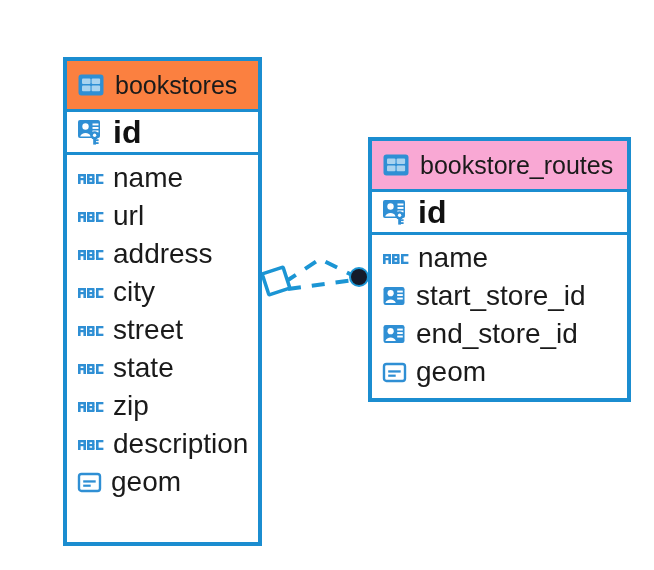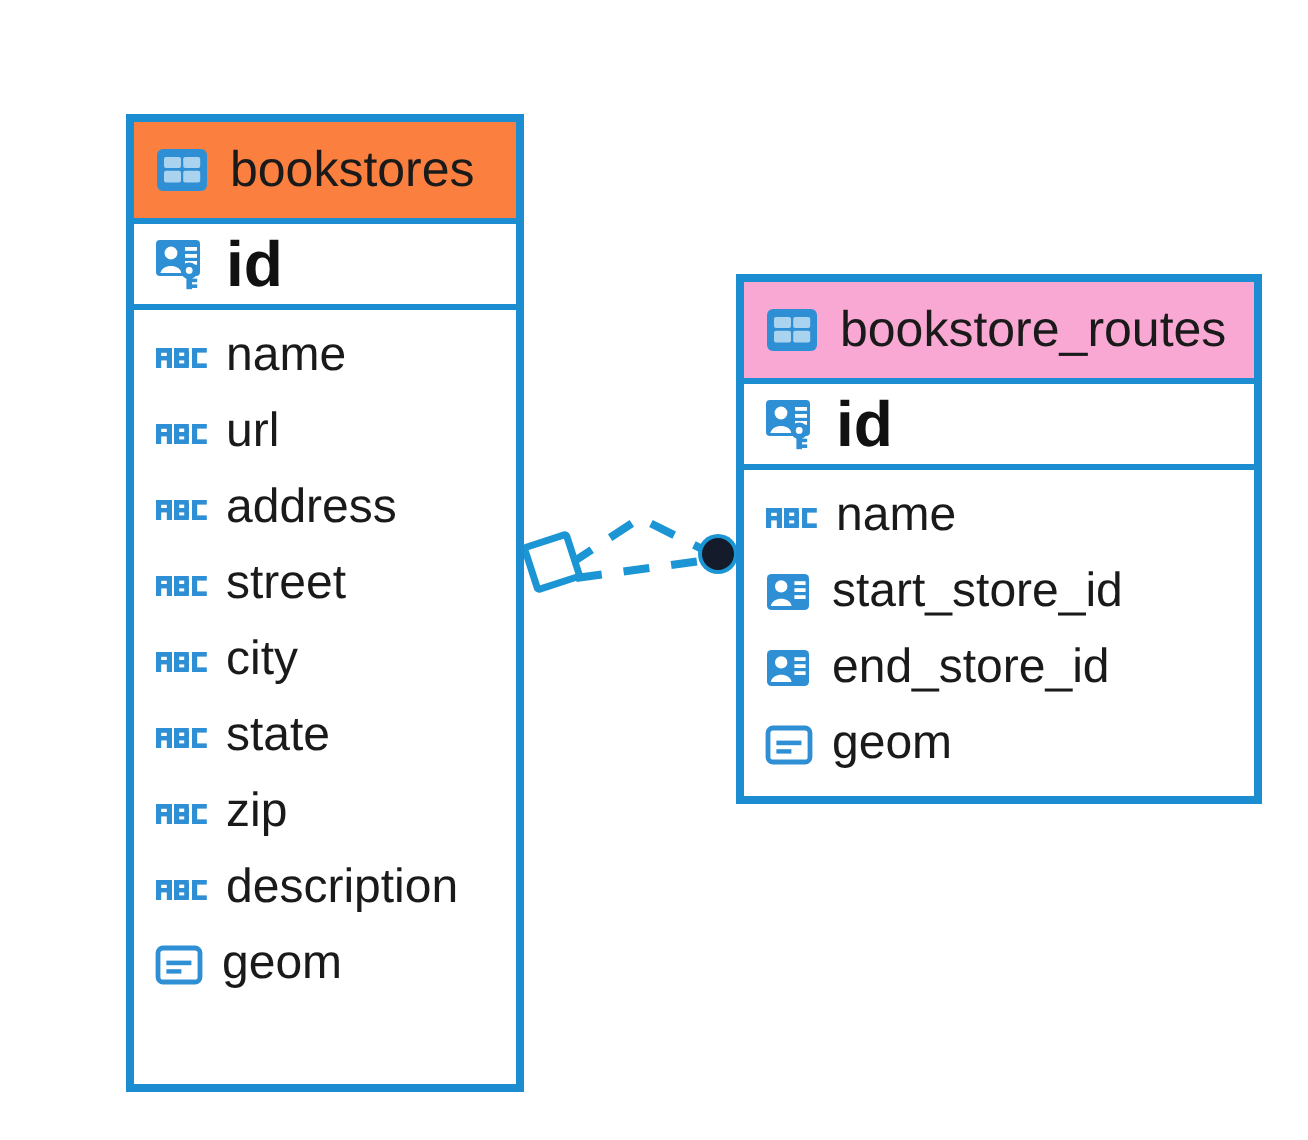--- a/index.html
+++ b/index.html
@@ -79,21 +79,21 @@
     padding-bottom: 6px;
   }
   .field-row {
     display: flex;
     align-items: center;
     height: 38px;
     padding-left: 10px;
     gap: 8px;
   }
   .field-label {
-    font-size: 24px;
+    font-size: 28px;
     color: #1a1a1a;
     line-height: 1;
     white-space: nowrap;
   }
 
   
   .icon {
     flex: 0 0 auto;
     display: block;
   }
@@ -246,42 +246,42 @@
               <rect x="10" y="8" width="7.4" height="2.3"></rect>
             <rect x="10" y="12" width="7.4" height="2.2"></rect>
               <rect x="10" y="15.7" width="7.4" height="2.3"></rect>
             <rect x="15.1" y="9.5" width="2.4" height="3.3"></rect>
               <rect x="15.1" y="13.6" width="2.4" height="3.5"></rect>
             <rect x="19" y="8" width="2.6" height="10"></rect>
               <rect x="19" y="8" width="7.4" height="2.3"></rect>
             <rect x="19" y="15.7" width="7.4" height="2.3"></rect>
           </g>
         </svg>
+        <span class="field-label">city</span>
+      </div>
+
+      <div class="field-row">
+        <svg class="icon icon-abc" viewBox="0 0 28 24">
+          <g fill="#2f8fd4">
+            <rect x="1" y="8" width="2.6" height="10"></rect>
+              <rect x="6.4" y="8" width="2.6" height="10"></rect>
+            <rect x="1" y="8" width="8" height="2.4"></rect>
+              <rect x="1" y="12" width="8" height="2.2"></rect>
+            <rect x="10" y="8" width="2.6" height="10"></rect>
+              <rect x="10" y="8" width="7.4" height="2.3"></rect>
+            <rect x="10" y="12" width="7.4" height="2.2"></rect>
+              <rect x="10" y="15.7" width="7.4" height="2.3"></rect>
+            <rect x="15.1" y="9.5" width="2.4" height="3.3"></rect>
+              <rect x="15.1" y="13.6" width="2.4" height="3.5"></rect>
+            <rect x="19" y="8" width="2.6" height="10"></rect>
+              <rect x="19" y="8" width="7.4" height="2.3"></rect>
+            <rect x="19" y="15.7" width="7.4" height="2.3"></rect>
+          </g>
+        </svg>
         <span class="field-label">street</span>
-      </div>
-
-      <div class="field-row">
-        <svg class="icon icon-abc" viewBox="0 0 28 24">
-          <g fill="#2f8fd4">
-            <rect x="1" y="8" width="2.6" height="10"></rect>
-              <rect x="6.4" y="8" width="2.6" height="10"></rect>
-            <rect x="1" y="8" width="8" height="2.4"></rect>
-              <rect x="1" y="12" width="8" height="2.2"></rect>
-            <rect x="10" y="8" width="2.6" height="10"></rect>
-              <rect x="10" y="8" width="7.4" height="2.3"></rect>
-            <rect x="10" y="12" width="7.4" height="2.2"></rect>
-              <rect x="10" y="15.7" width="7.4" height="2.3"></rect>
-            <rect x="15.1" y="9.5" width="2.4" height="3.3"></rect>
-              <rect x="15.1" y="13.6" width="2.4" height="3.5"></rect>
-            <rect x="19" y="8" width="2.6" height="10"></rect>
-              <rect x="19" y="8" width="7.4" height="2.3"></rect>
-            <rect x="19" y="15.7" width="7.4" height="2.3"></rect>
-          </g>
-        </svg>
-        <span class="field-label">city</span>
       </div>
 
       <div class="field-row">
         <svg class="icon icon-abc" viewBox="0 0 28 24">
           <g fill="#2f8fd4">
             <rect x="1" y="8" width="2.6" height="10"></rect>
               <rect x="6.4" y="8" width="2.6" height="10"></rect>
             <rect x="1" y="8" width="8" height="2.4"></rect>
               <rect x="1" y="12" width="8" height="2.2"></rect>
             <rect x="10" y="8" width="2.6" height="10"></rect>

